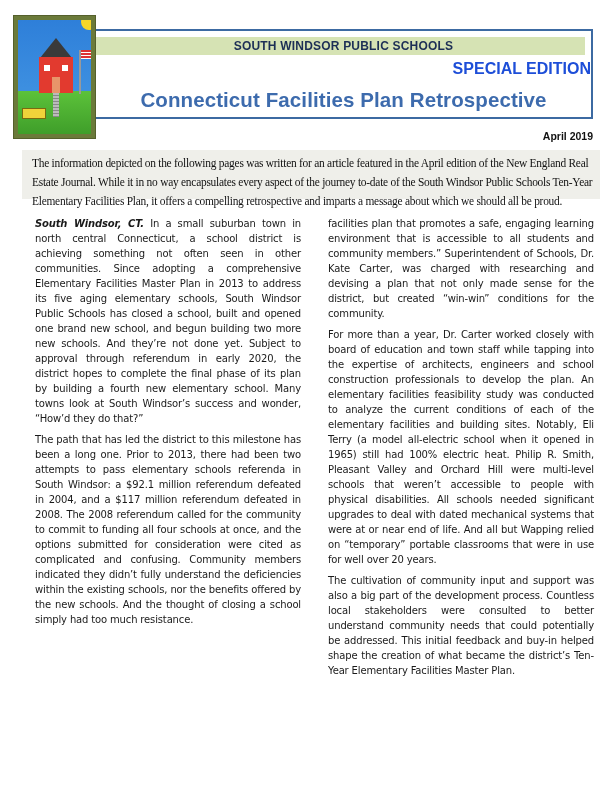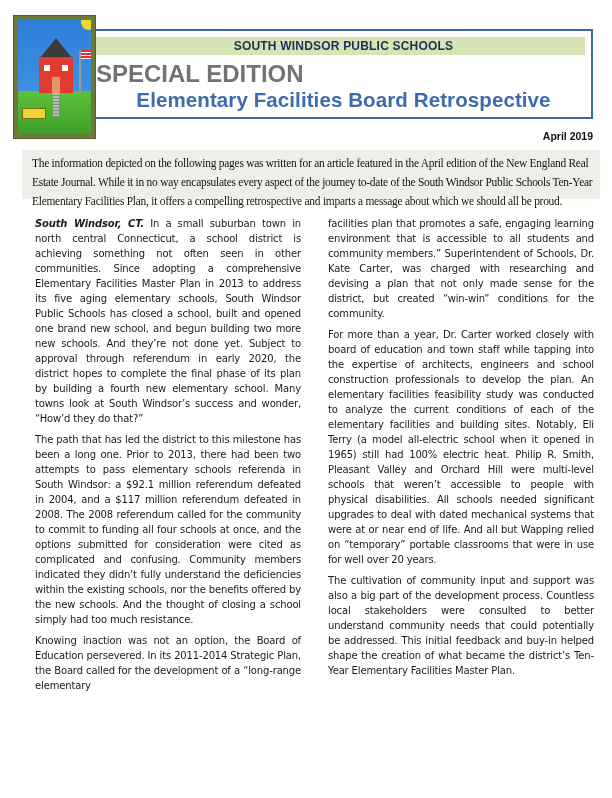--- a/index.html
+++ b/index.html
@@ -17,21 +17,21 @@
     .art-door { position: absolute; left: 13px; bottom: 0; width: 8px; height: 16px; background: #e8956a; }
     .art-pole { position: absolute; left: 61px; top: 30px; width: 2px; height: 44px; background: #999; }
     .art-flag { position: absolute; left: 63px; top: 30px; width: 12px; height: 9px; background: repeating-linear-gradient(#d33 0 1.5px, #fff 1.5px 3px); }
     .art-bus { position: absolute; left: 4px; top: 88px; width: 22px; height: 9px; background: #f0d33a; border: 1px solid #7a6a10; }
     .art-path { position: absolute; left: 35px; top: 73px; width: 6px; height: 24px; background: repeating-linear-gradient(#bbb 0 2px, #888 2px 3px); }
 
     
     .title-box { position: absolute; left: 96px; top: 29px; width: 497px; height: 90px; border: 2px solid #3c6aa2; border-left: none; box-sizing: border-box; }
     .masthead-band { position: absolute; left: 0; right: 6px; top: 6px; height: 18px; background: #d6e3b4; }
     .masthead { position: absolute; left: 0; right: 0; top: 6px; height: 18px; line-height: 18px; text-align: center; font-family: "Liberation Sans", sans-serif; font-weight: bold; font-size: 12px; color: #1d2f55; letter-spacing: 0.2px; }
-    .edition { position: absolute; left: 0; right: 0; top: 29px; text-align: left; font-family: "Liberation Sans", sans-serif; font-weight: bold; font-size: 24px; color: #737373; }
+    .edition { position: absolute; left: 0; right: 0; top: 29px; text-align: right; font-family: "Liberation Sans", sans-serif; font-weight: bold; font-size: 16px; color: #1d4ed8; }
     .subtitle { position: absolute; left: 0; right: 0; top: 57px; text-align: center; font-family: "Liberation Sans", sans-serif; font-weight: bold; font-size: 20.5px; color: #3d6bad; letter-spacing: 0.1px; }
 
     .date { position: absolute; right: 19px; top: 130px; font-family: "Liberation Sans", sans-serif; font-weight: bold; font-size: 10.5px; color: #111; text-align: center; }
 
     
     .intro { position: absolute; left: 22px; top: 150px; width: 578px; height: 49px; background: #efefea; box-sizing: border-box; padding: 4px 0 0 10px; font-family: "Liberation Serif", serif; font-size: 11.5px; line-height: 18.8px; color: #111; letter-spacing: -0.25px; transform-origin: left top; }
     .intro p { margin: 0; white-space: nowrap; }
 
     
     .col { position: absolute; top: 216px; width: 266px; font-family: "DejaVu Sans", sans-serif; font-size: 10px; line-height: 15px; color: #1a1a1a; text-align: justify; }
@@ -57,34 +57,33 @@
     <div class="art-pole"></div>
     <div class="art-flag"></div>
     <div class="art-bus"></div>
   </div>
 </div>
 
 <div class="title-box">
   <div class="masthead-band"></div>
   <div class="masthead">SOUTH WINDSOR PUBLIC SCHOOLS</div>
   <div class="edition">SPECIAL EDITION</div>
-  <div class="subtitle">Elementary Facilities Board Retrospective</div>
+  <div class="subtitle">Connecticut Facilities Plan Retrospective</div>
 </div>
 
 <div class="date">April 2019</div>
 
 <div class="intro">
   <p style="transform: scaleX(0.992958); transform-origin: left top;">The information depicted on the following pages was written for an article featured in the April edition of the New England Real</p>
   <p style="transform: scaleX(0.992958); transform-origin: left top;">Estate Journal. While it in no way encapsulates every aspect of the journey to-date of the South Windsor Public Schools Ten-Year</p>
   <p style="transform: scaleX(0.992958); transform-origin: left top;">Elementary Facilities Plan, it offers a compelling retrospective and imparts a message about which we should all be proud.</p>
 </div>
 
 <div class="col left">
   <p><span class="lead">South Windsor, CT.</span><span> In a small suburban town in north central Connecticut, a school district is achieving something not often seen in other communities. Since adopting a comprehensive Elementary Facilities Master Plan in 2013 to address its five aging elementary schools, South Windsor Public Schools has closed a school, built and opened one brand new school, and begun building two more new schools. And they’re not done yet. Subject to approval through referendum in early 2020, the district hopes to complete the final phase of its plan by building a fourth new elementary school. Many towns look at South Windsor’s success and wonder, “How’d they do that?”</span></p>
   <p>The path that has led the district to this milestone has been a long one. Prior to 2013, there had been two attempts to pass elementary schools referenda in South Windsor: a $92.1 million referendum defeated in 2004, and a $117 million referendum defeated in 2008. The 2008 referendum called for the community to commit to funding all four schools at once, and the options submitted for consideration were cited as complicated and confusing. Community members indicated they didn’t fully understand the deficiencies within the existing schools, nor the benefits offered by the new schools. And the thought of closing a school simply had too much resistance.</p>
-  <p>Knowing inaction was not an option, the Board of Education persevered. In its 2011-2014 Strategic Plan, the Board called for the development of a “long-range elementary</p>
 </div>
 
 <div class="col right">
   <p>facilities plan that promotes a safe, engaging learning environment that is accessible to all students and community members.” Superintendent of Schools, Dr. Kate Carter, was charged with researching and devising a plan that not only made sense for the district, but created “win-win” conditions for the community.</p>
   <p>For more than a year, Dr. Carter worked closely with board of education and town staff while tapping into the expertise of architects, engineers and school construction professionals to develop the plan. An elementary facilities feasibility study was conducted to analyze the current conditions of each of the elementary facilities and building sites. Notably, Eli Terry (a model all-electric school when it opened in 1965) still had 100% electric heat. Philip R. Smith, Pleasant Valley and Orchard Hill were multi-level schools that weren’t accessible to people with physical disabilities. All schools needed significant upgrades to deal with dated mechanical systems that were at or near end of life. And all but Wapping relied on “temporary” portable classrooms that were in use for well over 20 years.</p>
   <p>The cultivation of community input and support was also a big part of the development process. Countless local stakeholders were consulted to better understand community needs that could potentially be addressed. This initial feedback and buy-in helped shape the creation of what became the district’s Ten-Year Elementary Facilities Master Plan.</p>
 </div>
 
 </body></html>

